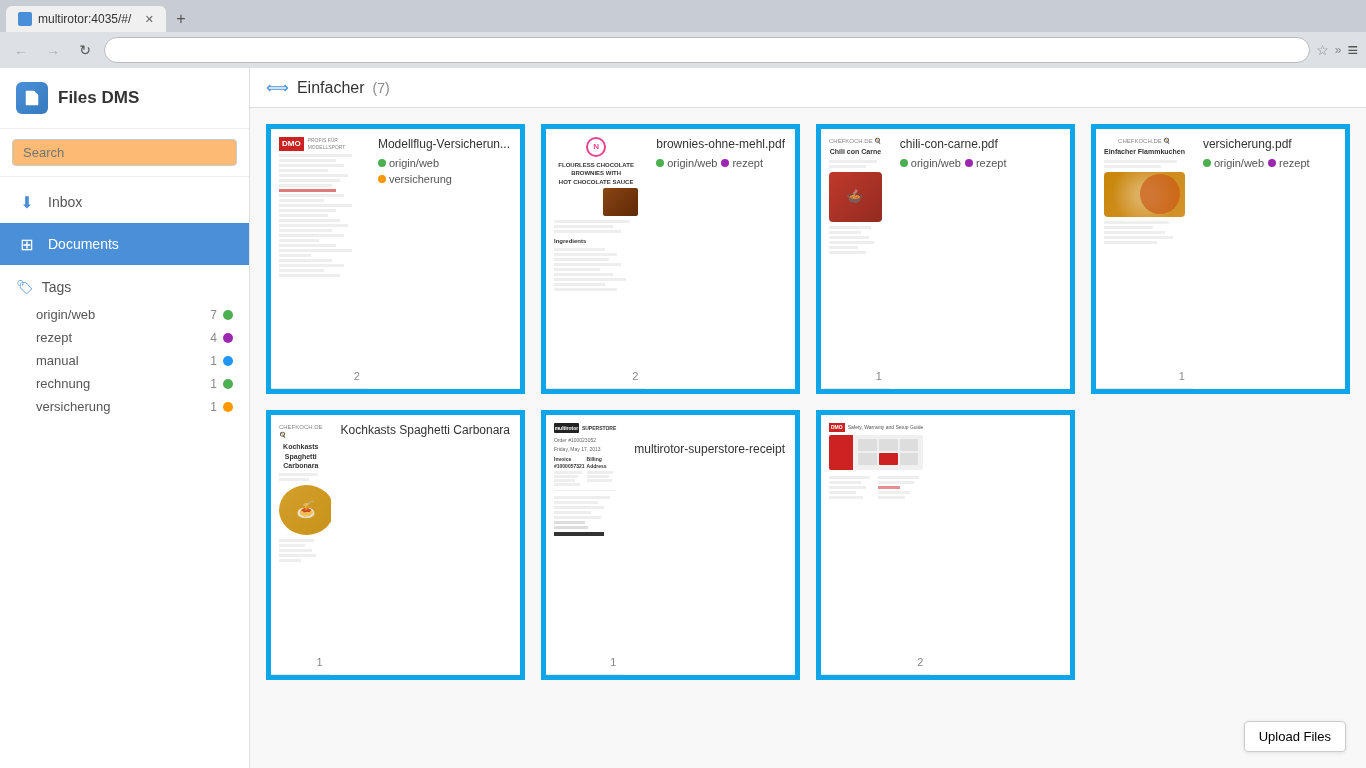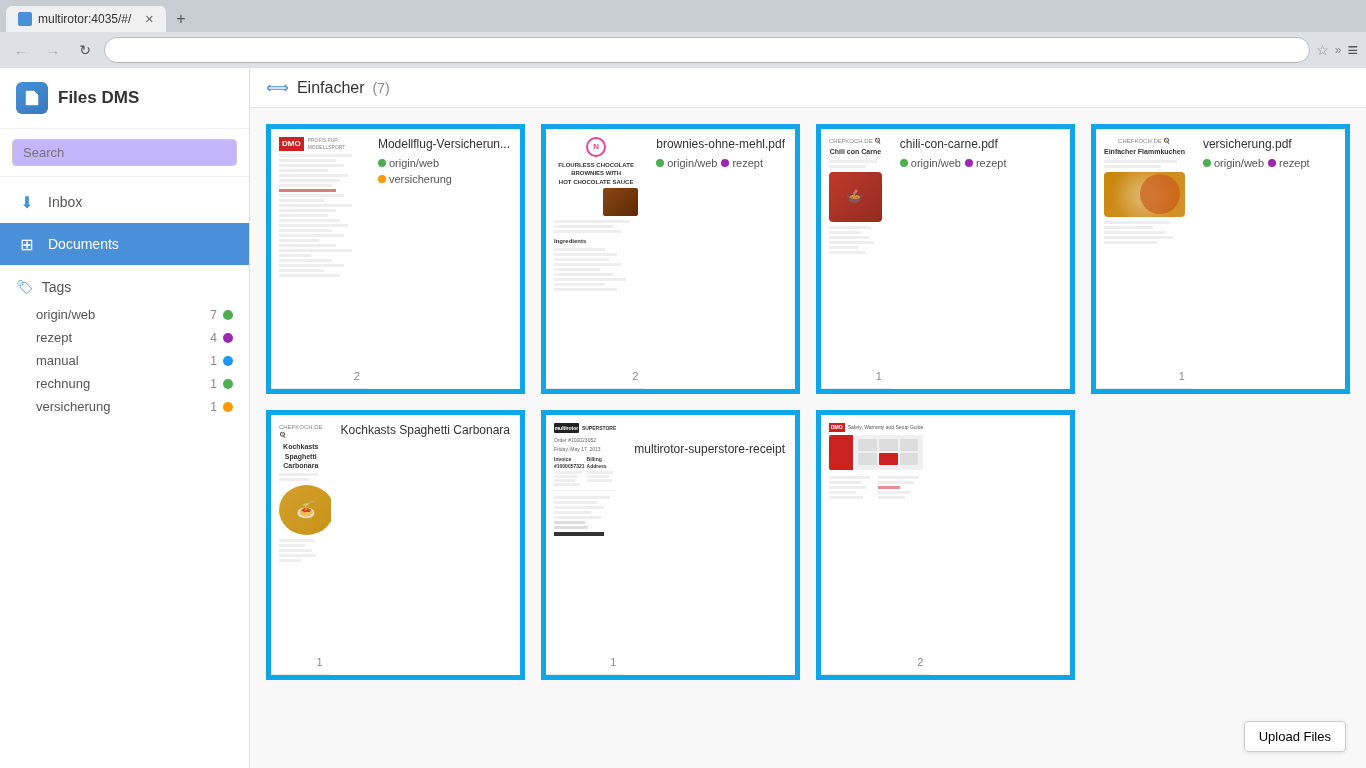--- a/index.html
+++ b/index.html
@@ -120,21 +120,21 @@
       padding: 10px 12px;
       border-bottom: 1px solid #eee;
     }
     .sidebar-search input {
       width: 100%;
       padding: 5px 10px;
       border: 1px solid #ccc;
       border-radius: 4px;
       font-size: 13px;
       outline: none;
-      background: #c4b5fd;
+      background: #fdba74;
     }
     .sidebar-nav {
       padding: 4px 0;
     }
     .nav-item {
       display: flex;
       align-items: center;
       gap: 10px;
       padding: 10px 16px;
       cursor: pointer;

